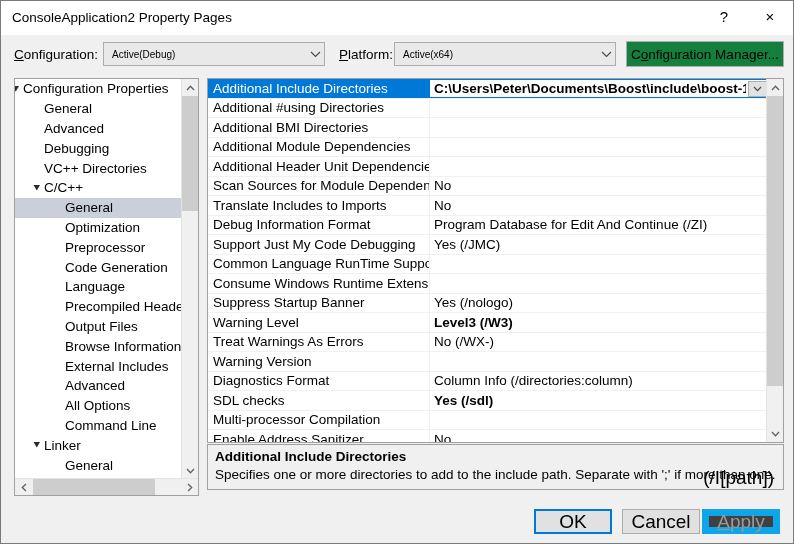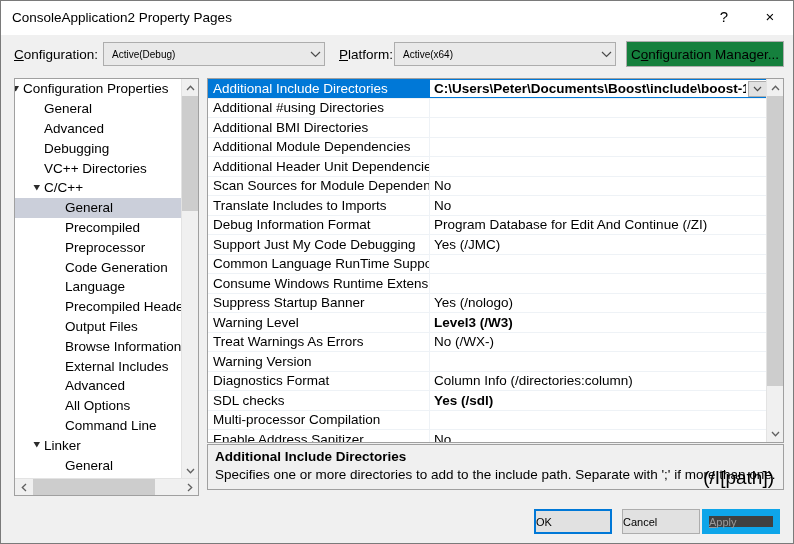--- a/index.html
+++ b/index.html
@@ -237,23 +237,23 @@
   #desc-switch {
     position: absolute; right: 9px; top: 22px;
     font-size: 19px; color: #000;
     white-space: nowrap;
   }
 
   
   .dlg-btn {
     position: absolute; top: 508px;
     width: 78px; height: 25px;
-    font-size: 11px; color: #000;
+    font-size: 19px; color: #000;
     background: #e1e1e1; border: 1px solid #adadad;
-    display: flex; align-items: center; justify-content: flex-start;
+    display: flex; align-items: center; justify-content: center;
     cursor: default;
   }
   #btn-ok {
     left: 533px;
     border: 2px solid #0078d7;
     background: #e1e1e1;
   }
   #btn-cancel { left: 621px; }
   #btn-apply {
     left: 701px;
@@ -331,21 +331,21 @@
             <svg width="8" height="8" viewBox="0 0 8 8">
               <path d="M0.5 1 L7 1 L3.8 6.5 Z" fill="#2b2b2b"></path>
             </svg>
           </span>
           <span class="tree-label" style="padding-left: 29px;">C/C++</span>
         </div>
         <div class="tree-item selected">
           <span class="tree-label" style="padding-left: 50px;">General</span>
         </div>
         <div class="tree-item">
-          <span class="tree-label" style="padding-left: 50px;">Precompiled</span>
+          <span class="tree-label" style="padding-left: 50px;">Optimization</span>
         </div>
         <div class="tree-item">
           <span class="tree-label" style="padding-left: 50px;">Preprocessor</span>
         </div>
         <div class="tree-item">
           <span class="tree-label" style="padding-left: 50px;">Code Generation</span>
         </div>
         <div class="tree-item">
           <span class="tree-label" style="padding-left: 50px;">Language</span>
         </div>

